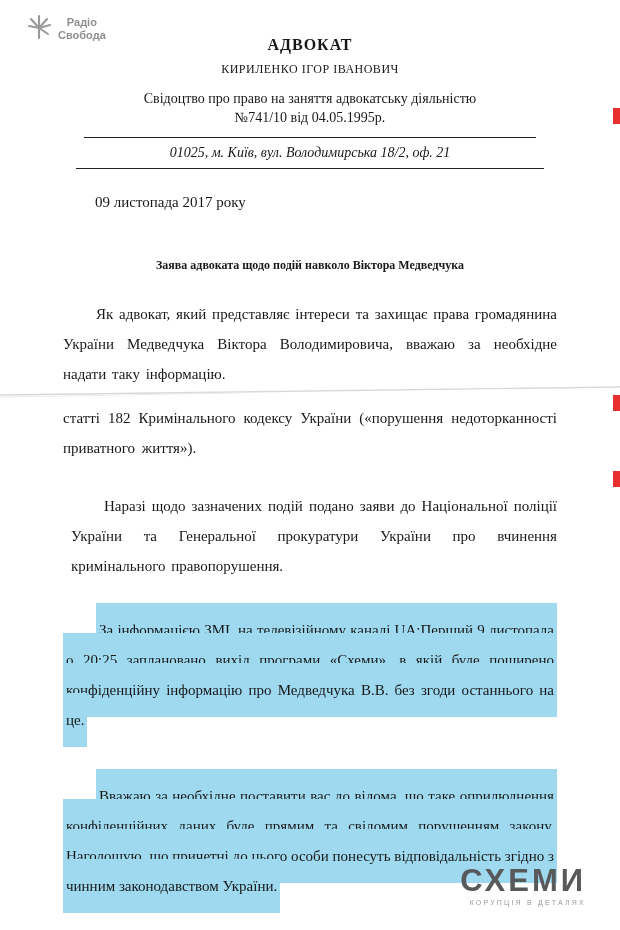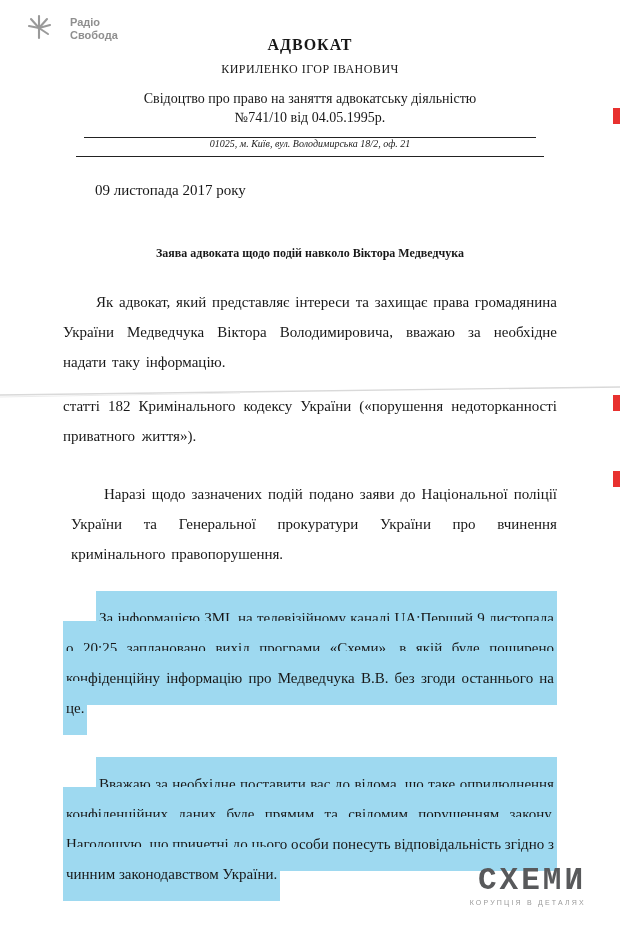--- a/index.html
+++ b/index.html
@@ -8,38 +8,38 @@
     width:620px; height:930px;
     margin:0 auto;
     background:#ffffff;
     outline:1px solid #dcdcdc;
     font-family:"Liberation Serif", serif;
     color:#181818;
     overflow:hidden;
   }
 
   
-  .rs-logo { position:absolute; top:14px; left:28px; display:flex; align-items:center; gap:18px; }
+  .rs-logo { position:absolute; top:14px; left:28px; display:flex; align-items:center; gap:6px;text-align:center; }
   .rs-logo .rs-text { font-family:"Liberation Sans", sans-serif; font-size:11px; line-height:1.15; color:#8f8f8f; font-weight:bold; }
 
   
   .artifact { position:absolute; right:0; width:7px; height:16px; background:#e8312f; }
   .artifact.a1 { top:108px; }
   .artifact.a2 { top:395px; }
   .artifact.a3 { top:471px; }
 
   
   .header { padding-top:36px; text-align:center; }
   .header .h-title { font-size:16px; font-weight:bold; letter-spacing:1px; }
   .header .h-name  { font-size:12px; font-weight:normal; margin-top:8px; letter-spacing:.5px; }
   .header .h-cert  { margin-top:13px; font-size:14px; line-height:1.35; }
   .rule { border:none; border-top:1.5px solid #222; margin:9px auto 0 auto; }
   .rule.r1 { width:452px; }
   .rule.r2 { width:468px; margin-top:7px; }
-  .header .h-address { font-size:10px; font-style:italic; }
+  .header .h-address { margin-top:7px; font-size:14px; font-style:italic; }
 
   
   .date-line { margin:25px 0 0 95px; font-size:15px; }
   .subject { margin-top:47px; text-align:center; font-weight:bold; font-size:12px; }
 
   .doc-body { margin:0 63px 0 63px; }
   .para {
     font-size:15px; line-height:30px;
     text-align:justify; text-indent:33px;
     margin:0;
@@ -55,21 +55,21 @@
     -webkit-box-decoration-break:clone;
     box-decoration-break:clone;
   }
 
   
   .seam { position:absolute; top:384px; left:0; width:620px; height:14px; pointer-events:none; }
 
   
   .schemy { position:absolute; right:34px; bottom:24px; display:flex; flex-direction:column; align-items:flex-end; }
   .schemy .s-title {
-    font-family:Liberation Mono, monospace;
+    font-family:Liberation Sans, sans-serif;
     font-weight:bold; font-size:31px; letter-spacing:3px;
     color:#58595b; line-height:1;
   }
   .schemy .s-sub {
     font-family:"Liberation Sans", sans-serif;
     font-size:7px; letter-spacing:2.2px; color:#9a9a9a; margin-top:3px;
   }
 </style>
 </head>
 <body>

